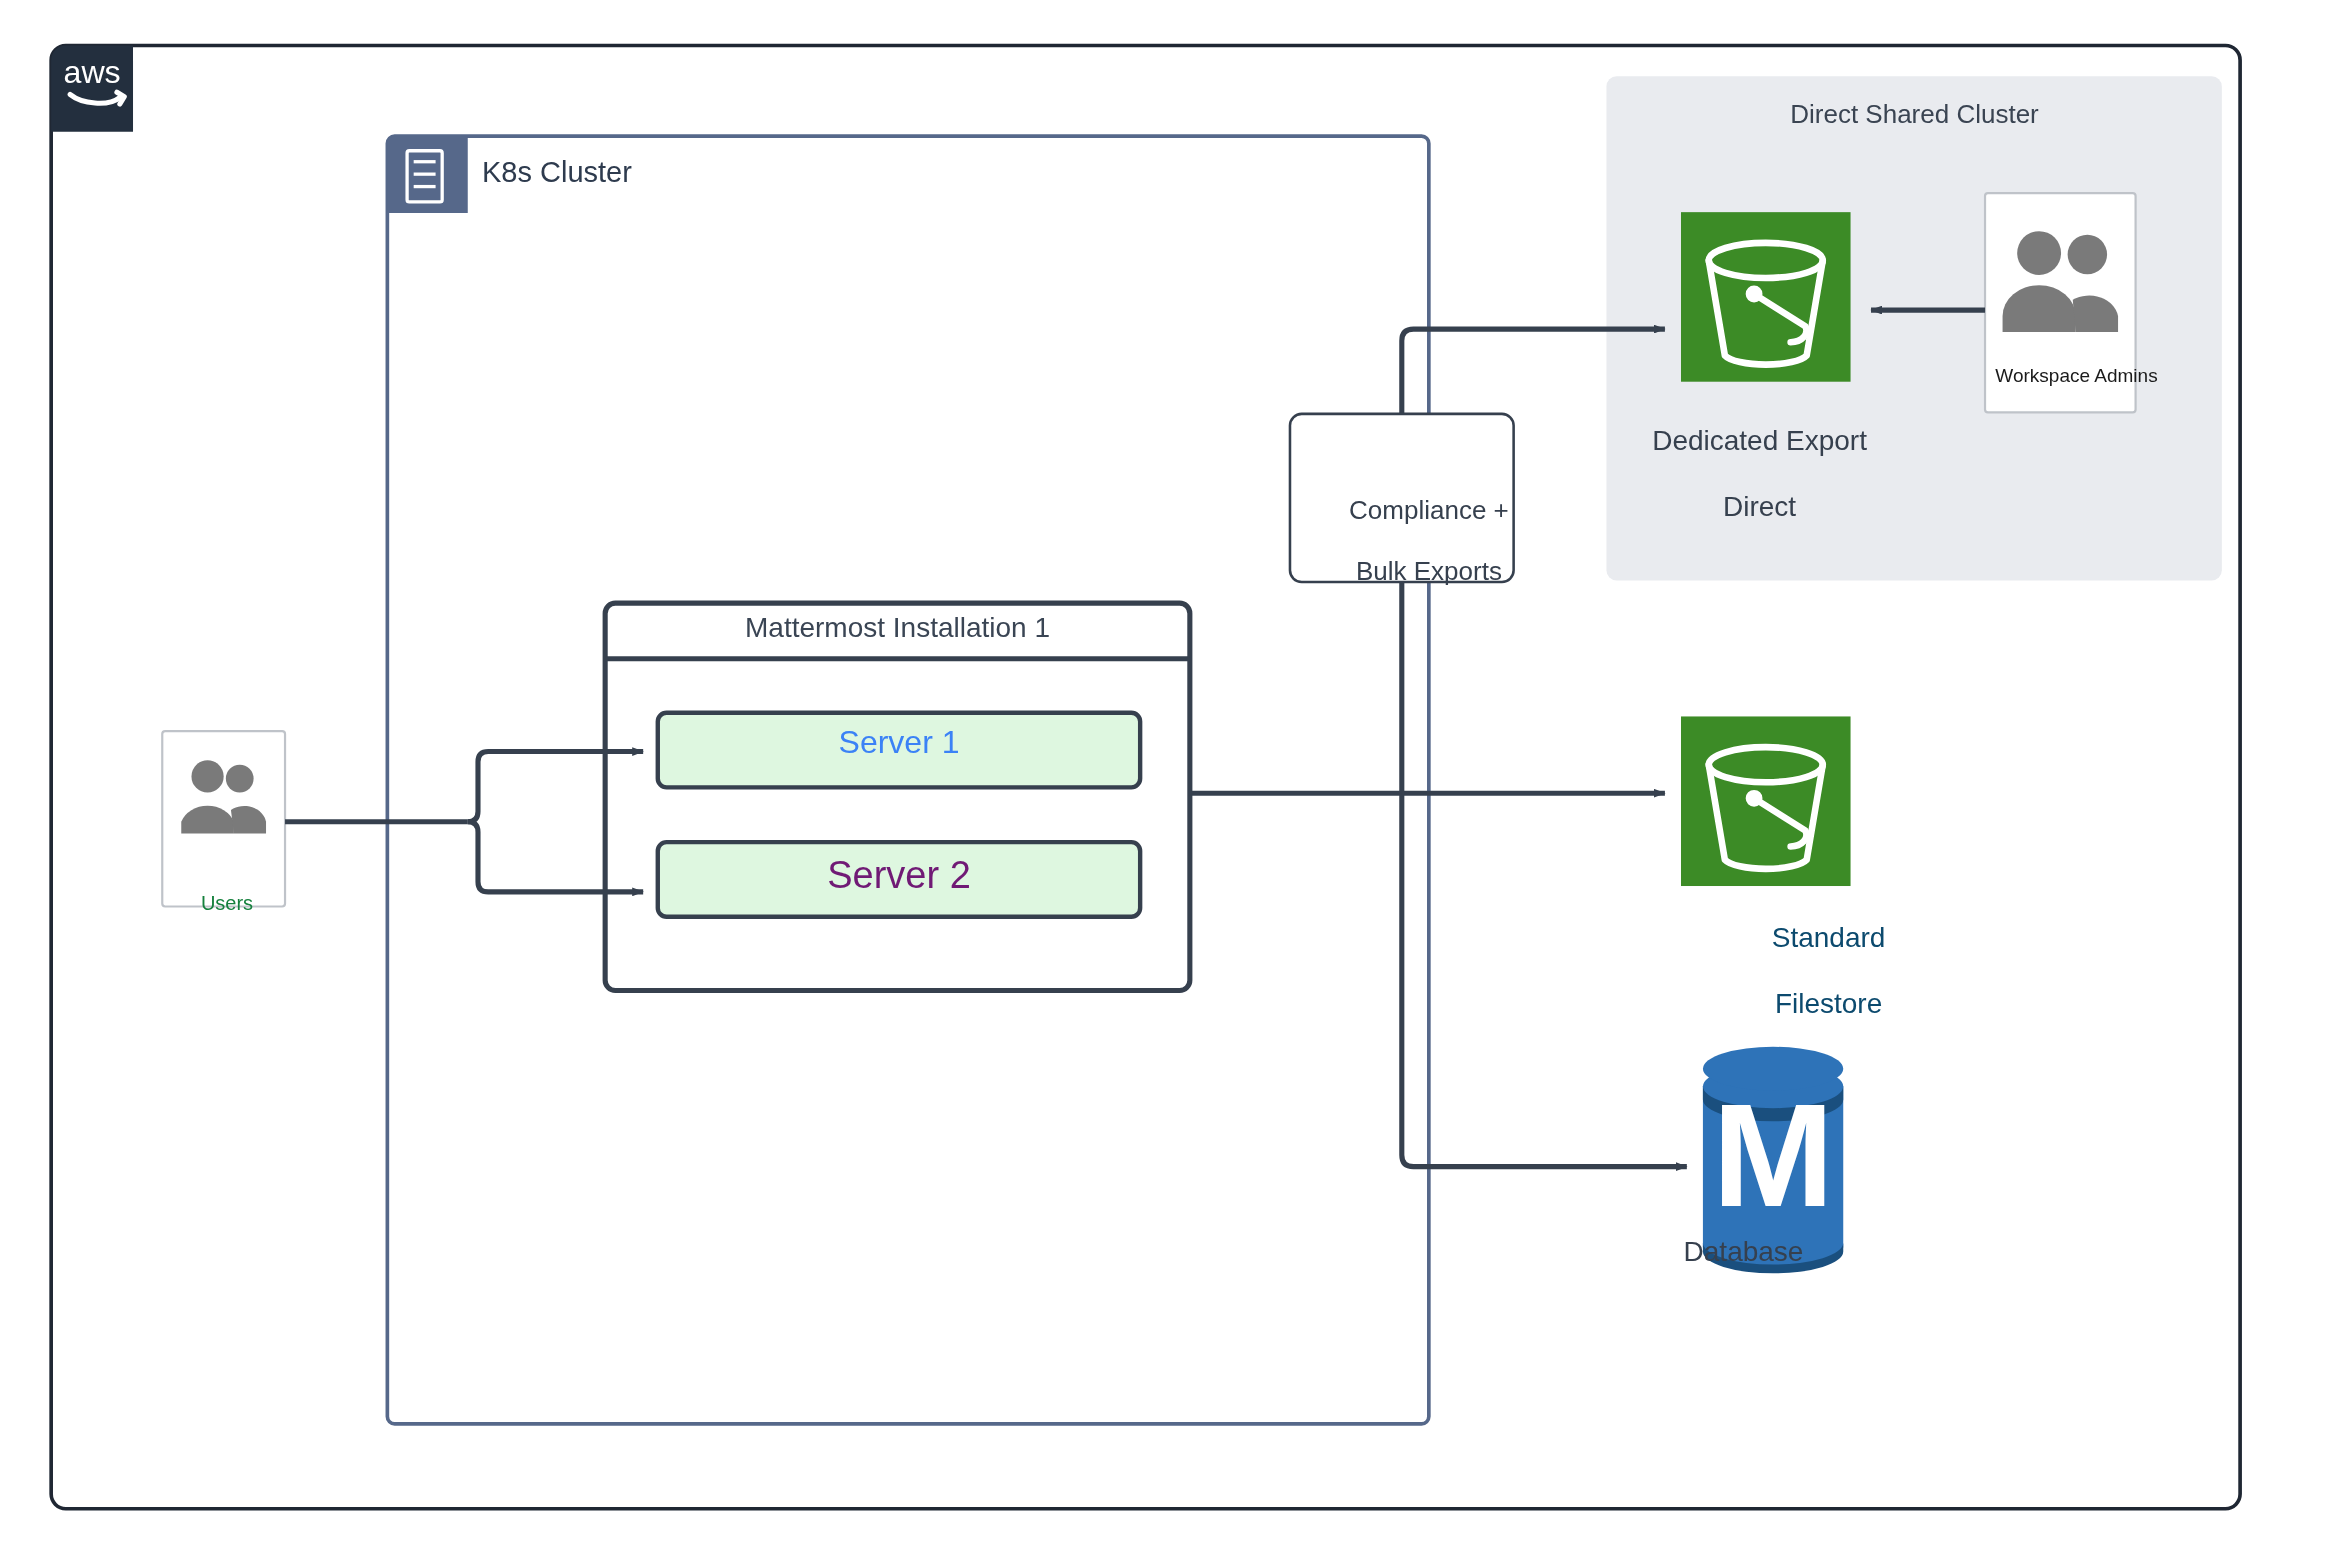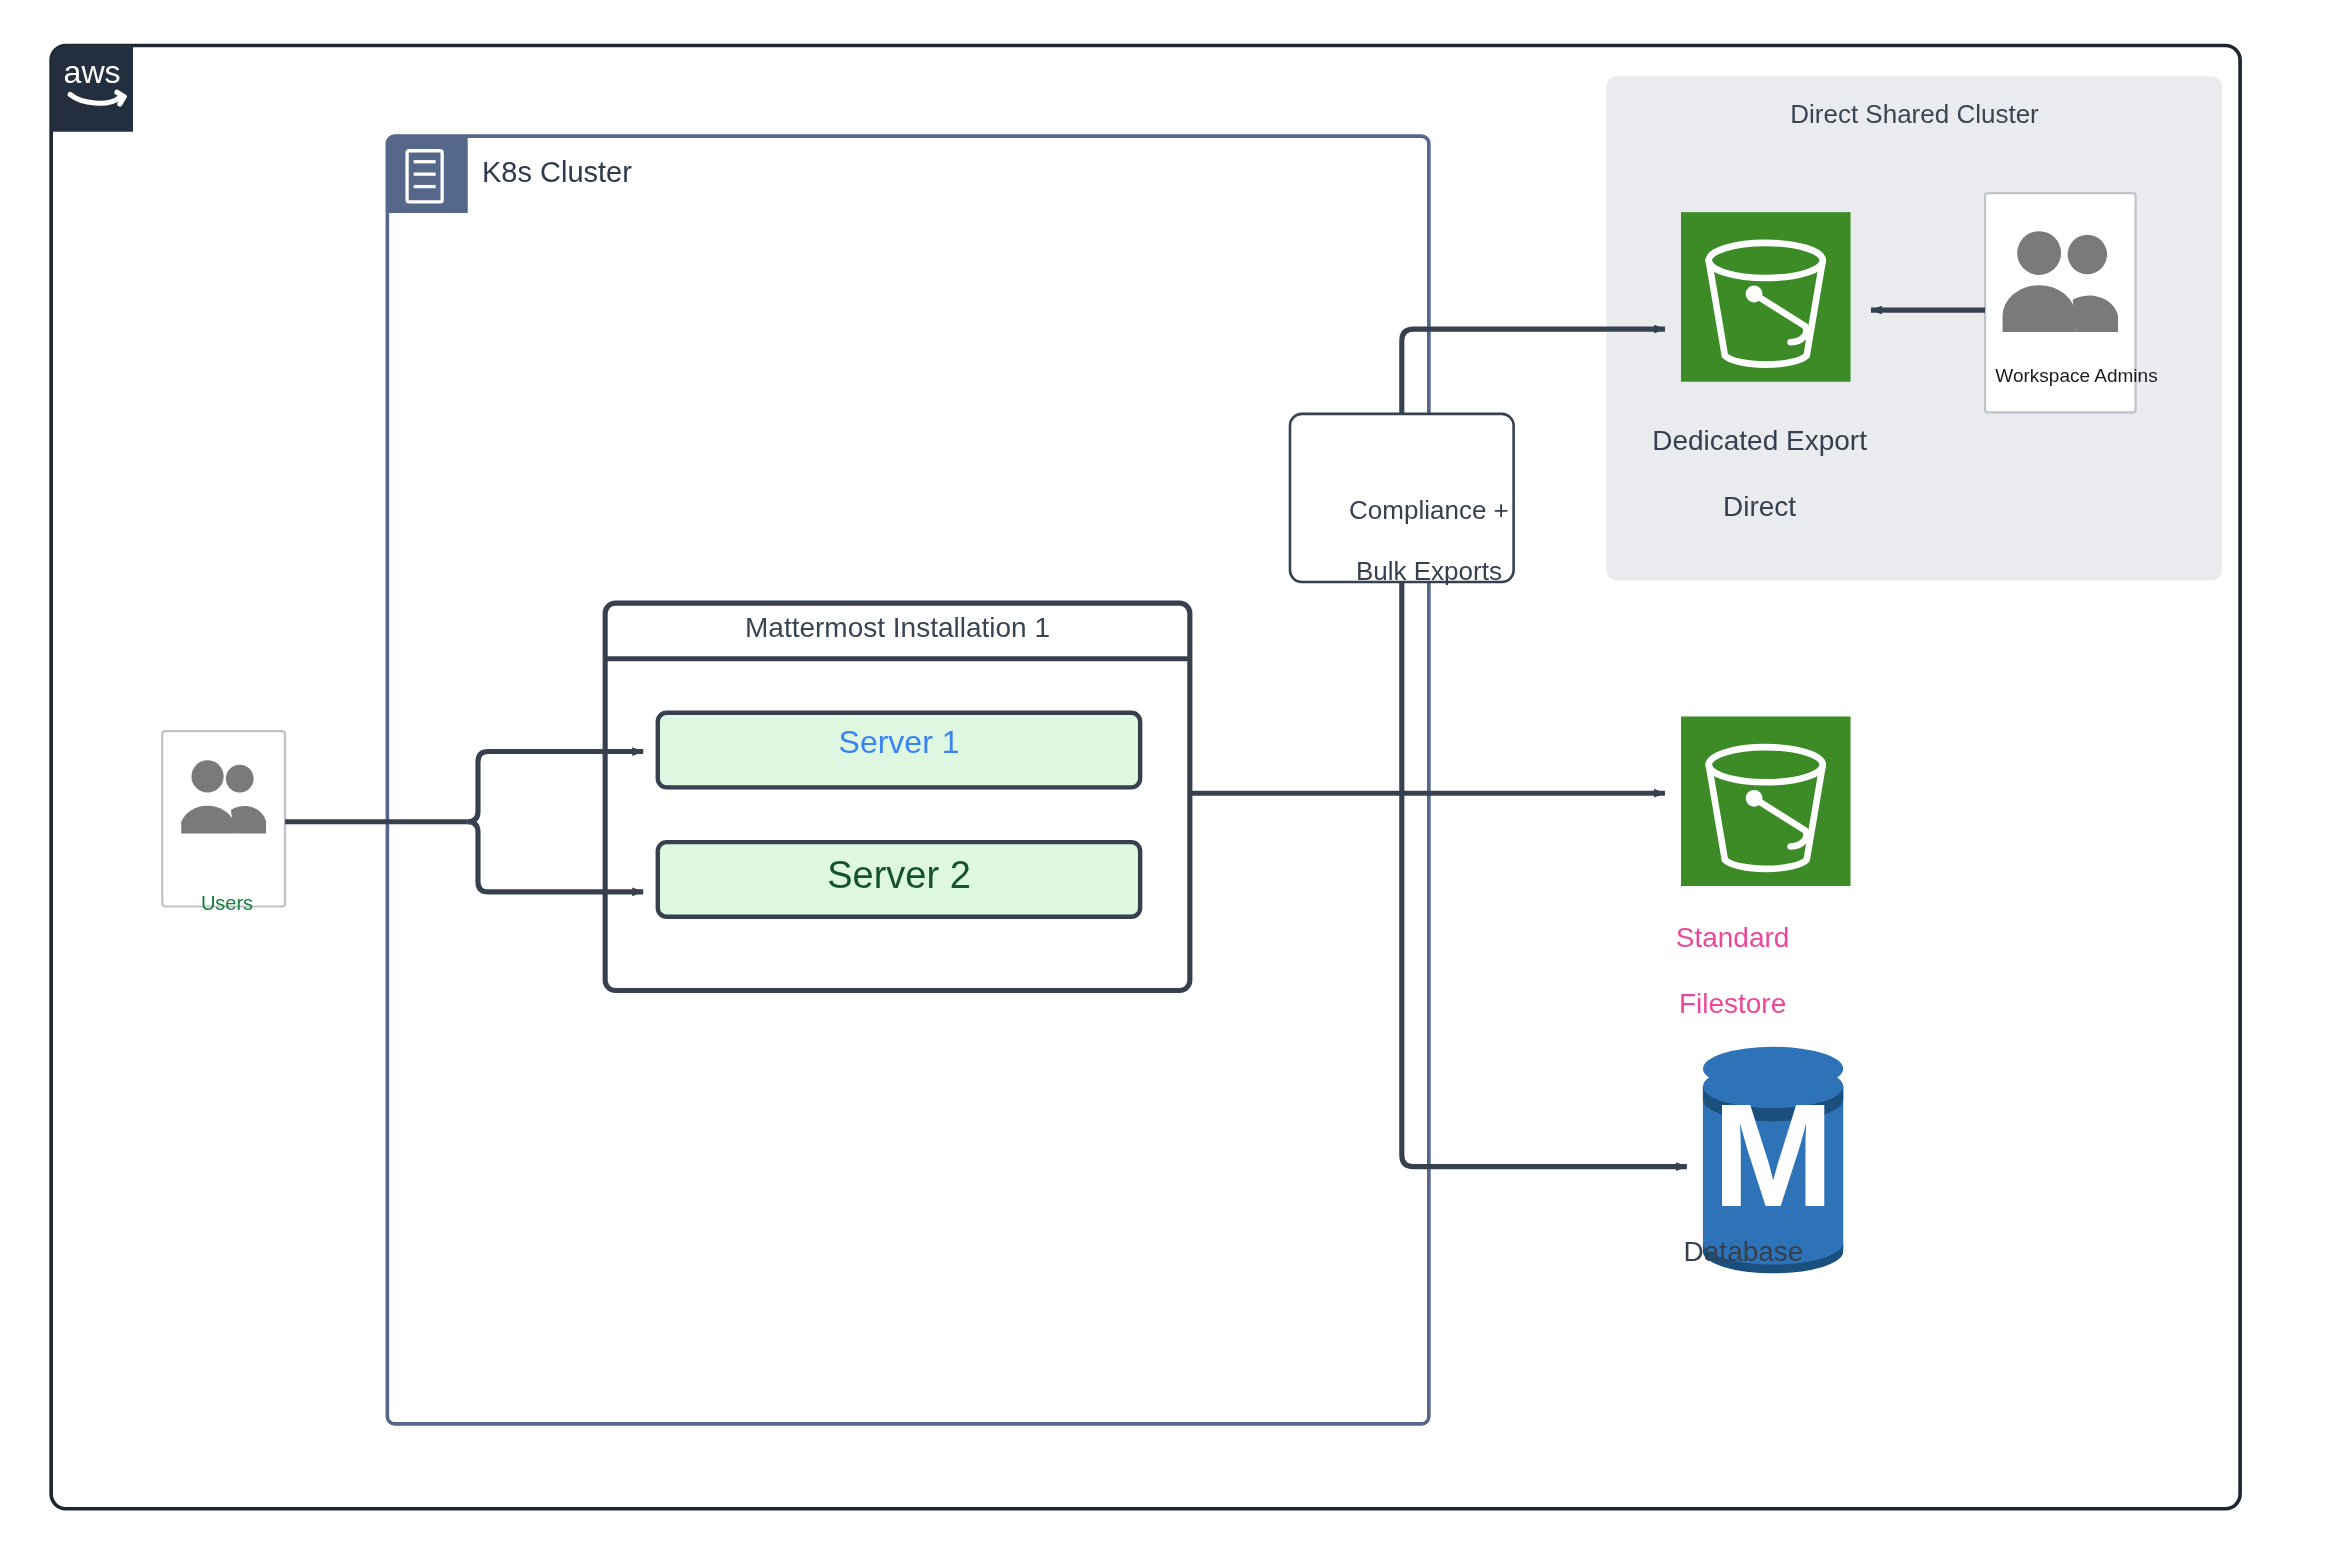--- a/index.html
+++ b/index.html
@@ -49,21 +49,21 @@
   .lbl-srv1 {
     left: 658px; top: 724px;
     width: 482px;
     font-size: 32px;
     color: #3b82f6;
   }
   .lbl-srv2 {
     left: 658px; top: 853px;
     width: 482px;
     font-size: 38px;
-    color: #14532d;
+    color: #701a75;
     text-align: center;
   }
   .lbl-users {
     left: 165px; top: 892px;
     width: 124px;
     font-size: 20px;
     color: #15803d;
   }
   .lbl-compliance {
     left: 1305px; top: 464px;
@@ -77,24 +77,24 @@
     font-size: 26px;
     color: #3A4452;
   }
   .lbl-bucket-export {
     left: 1572px; top: 391px;
     width: 344px;
     font-size: 28px;
     color: #36404E;
   }
   .lbl-filestore {
-    left: 1549px; top: 888px;
+    left: 1645px; top: 888px;
     width: 336px;
     font-size: 28px;
-    color: #ec4899;
+    color: #0c4a6e;
   }
   .lbl-db {
     left: 1590px; top: 1235px;
     width: 307px;
     font-size: 28px;
     color: #36404E;
   }
   .lbl-wsadmins {
     left: 1985px; top: 365px;
     width: 183px;

